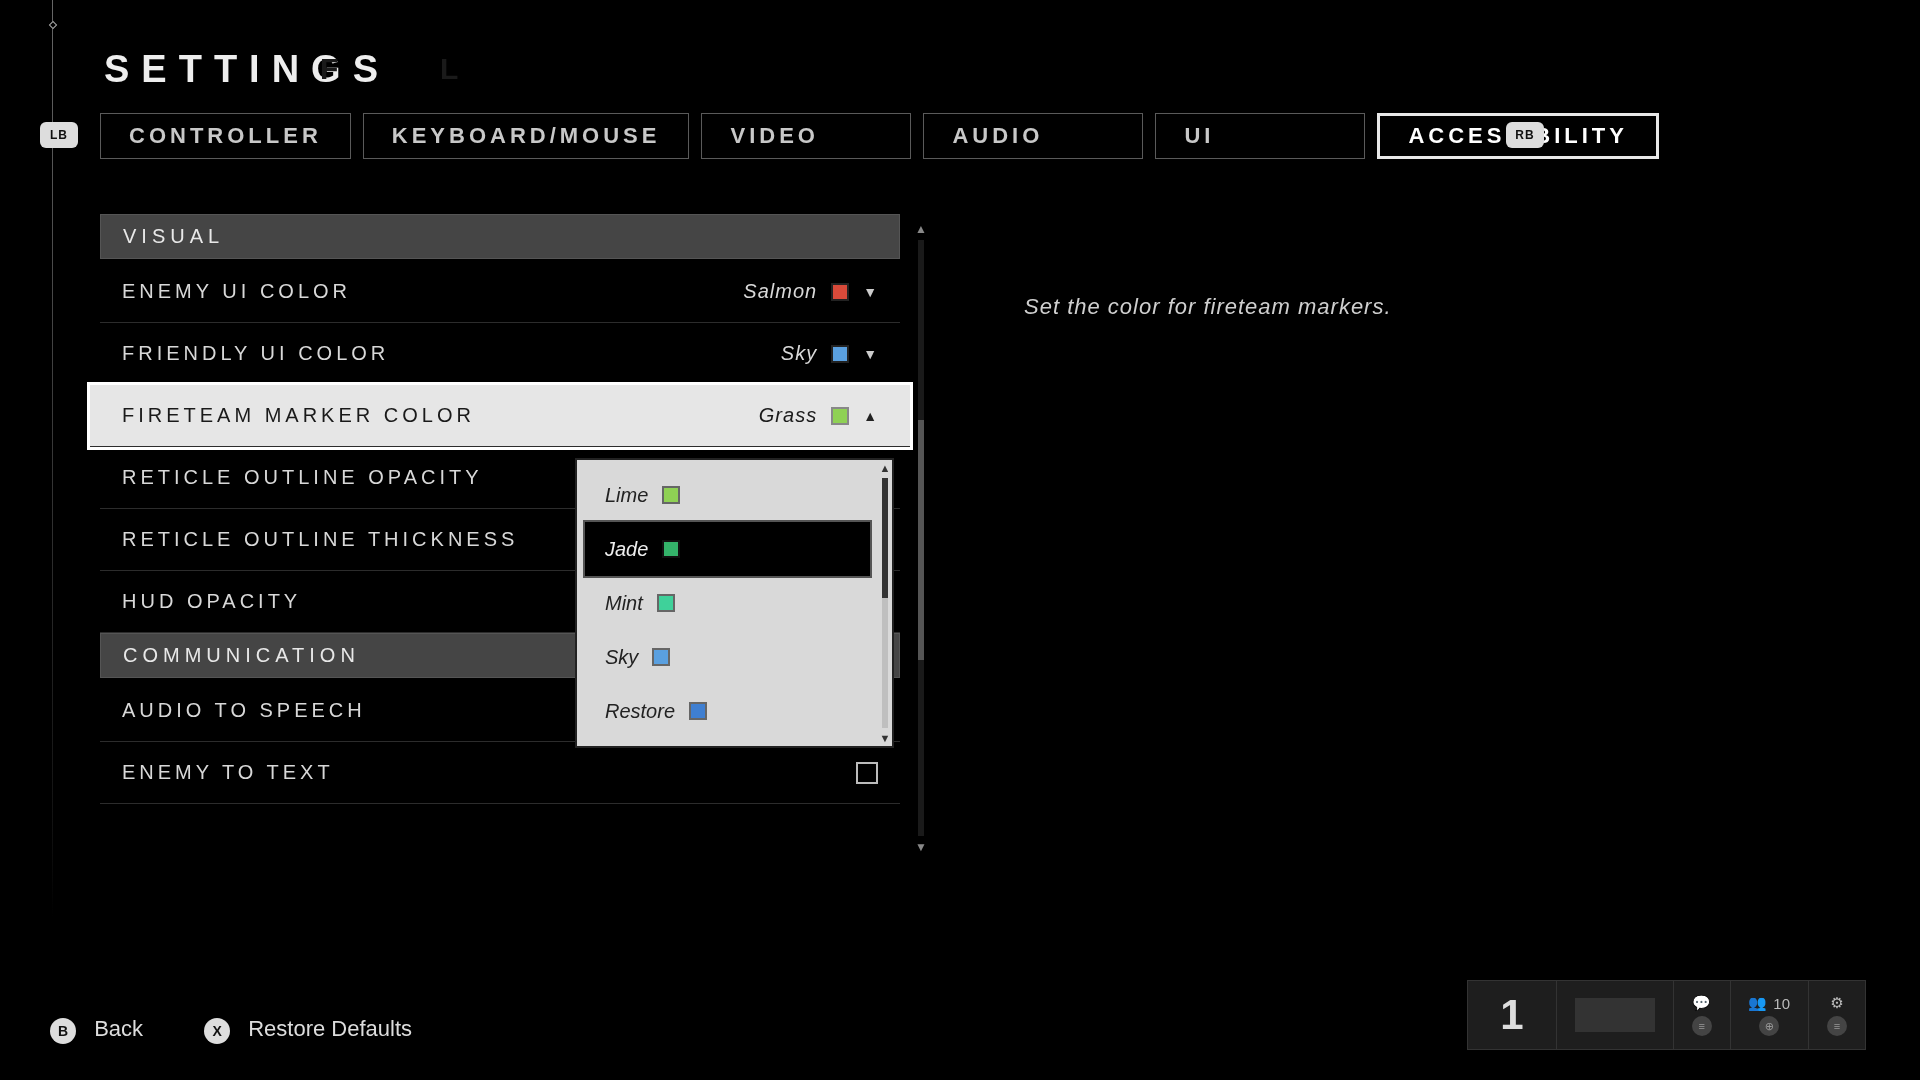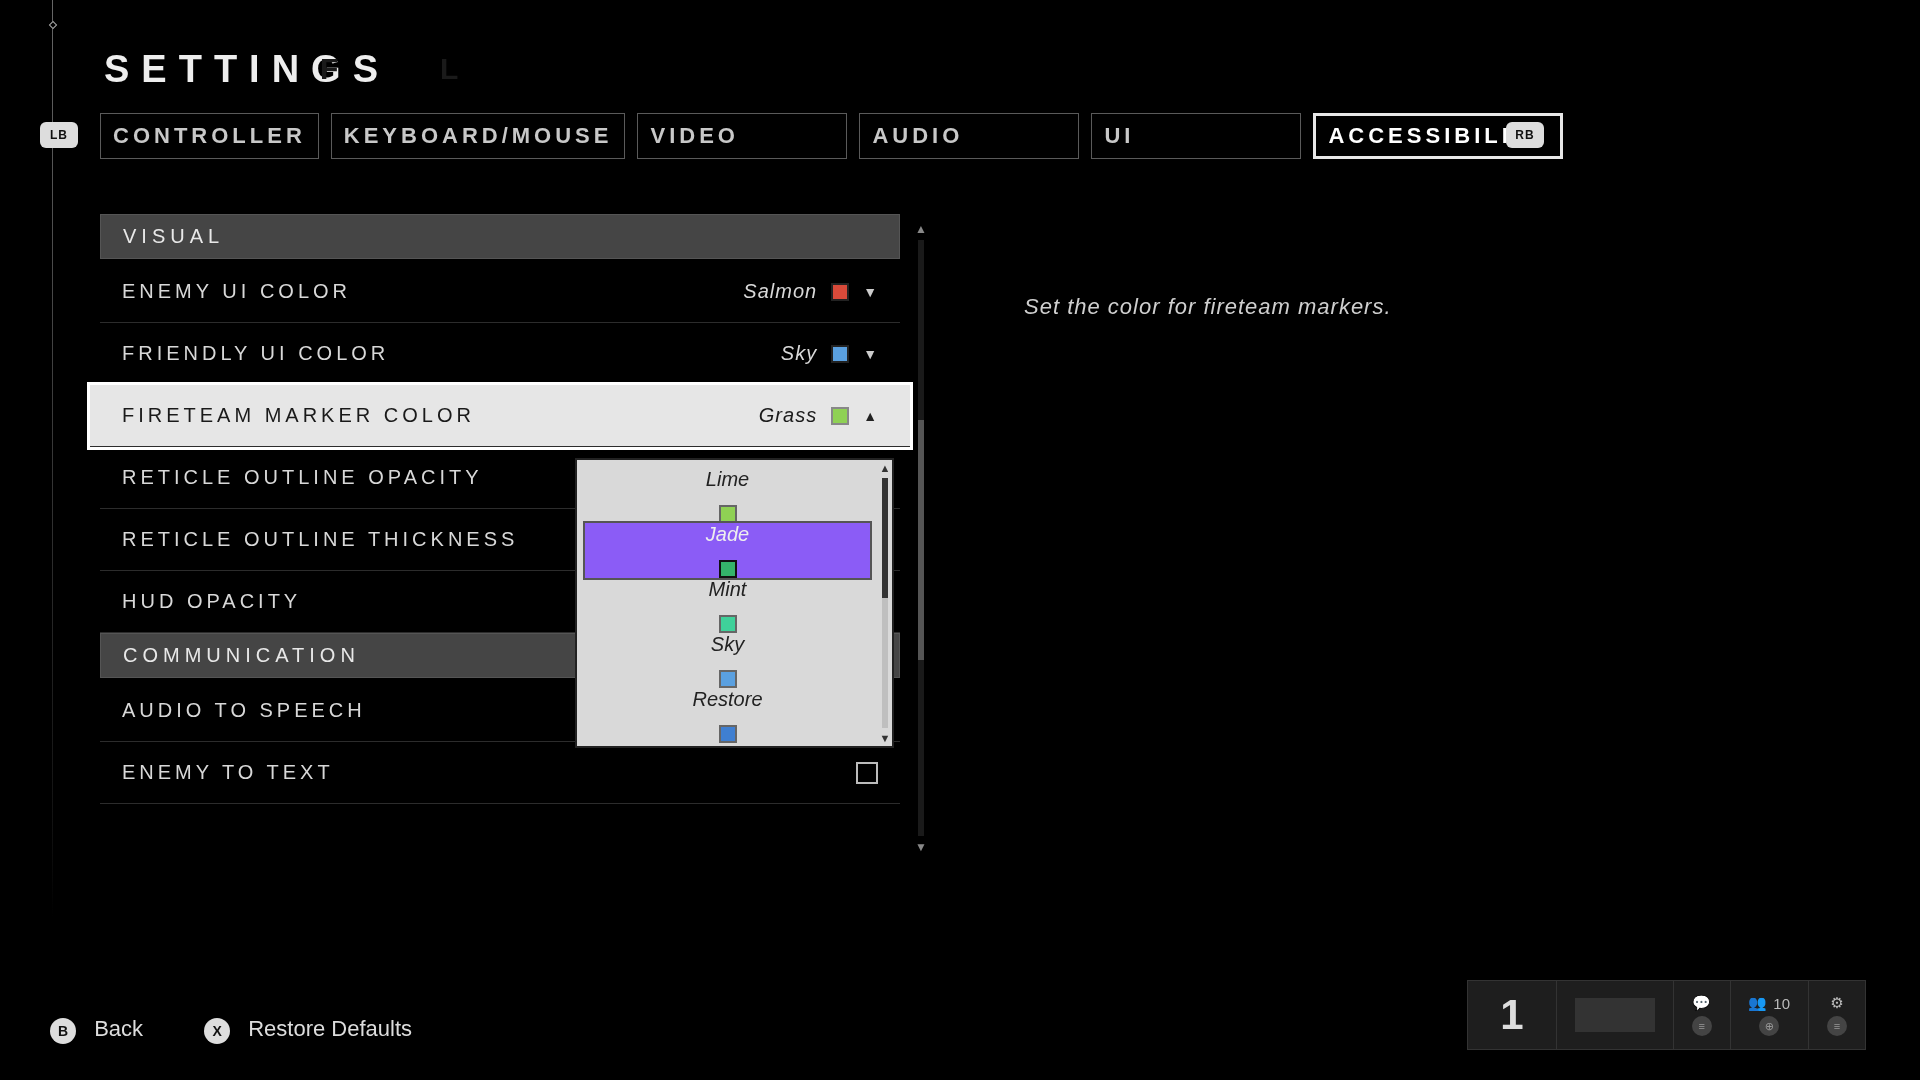--- a/index.html
+++ b/index.html
@@ -14,21 +14,21 @@
 
 
 .title { position:absolute; left:104px; top:48px; font-size:38px; font-weight:700;
   letter-spacing:12px; color:#eee; }
 .ghost { position:absolute; left:320px; top:52px; font-size:30px; letter-spacing:10px;
   color:#1a1a1a; font-weight:700; }
 
 
 .tab-row { position:absolute; left:100px; top:113px; display:flex; gap:12px; }
 .tab { border:1px solid #5a5a5a; height:46px; display:flex; align-items:center;
-  padding:0 12px; font-size:22px; letter-spacing:4px; color:#c8c8c8; cursor:pointer;
+  padding:0 28px; font-size:22px; letter-spacing:4px; color:#c8c8c8; cursor:pointer;
   font-weight:600; min-width:150px; }
 .tab.active { border:3px solid #e8e8e8; color:#fff; }
 .bumper { position:absolute; top:122px; width:38px; height:26px; background:#ddd;
   color:#111; font-size:12px; font-weight:800; border-radius:6px; display:flex;
   align-items:center; justify-content:center; letter-spacing:1px; }
 .bumper.lb { left:40px; }
 .bumper.rb { left:1506px; }
 
 
 .list-col { position:absolute; left:100px; top:214px; width:800px; }
@@ -52,22 +52,22 @@
   color:#888; font-size:12px; }
 .list-scroll .track { flex:1; width:6px; background:#1a1a1a; margin:4px 0; position:relative; }
 .list-scroll .thumb { position:absolute; left:0; top:180px; width:6px; height:240px; background:#555; }
 
 
 .dropdown { position:absolute; left:575px; top:458px; width:319px; height:290px;
   background:#d9d9d9; border:2px solid #222; display:flex; }
 .dd-items { flex:1; display:flex; flex-direction:column; padding:8px 8px; gap:0; }
 .dd-item { height:55px; display:flex; align-items:center; justify-content:flex-start;
   gap:14px; padding:0 20px; font-style:italic; font-size:20px; color:#222;
-  cursor:pointer;flex-direction:column; }
-.dd-item.hover { background:#8b5cf6; color:#eee; outline:2px solid #555; }
+  cursor:pointer; }
+.dd-item.hover { background:#000000; color:#eee; outline:2px solid #555; }
 .dd-scroll { width:14px; display:flex; flex-direction:column; align-items:center;
   color:#333; font-size:11px; padding:2px 0; }
 .dd-scroll .tr { flex:1; width:6px; background:#bfbfbf; margin:4px 0; position:relative; }
 .dd-scroll .th { position:absolute; left:0; top:0; width:6px; height:120px; background:#333; }
 
 
 .desc { position:absolute; left:1024px; top:294px; font-size:22px; font-style:italic;
   color:#cfcfcf; letter-spacing:1px; }
 
 

